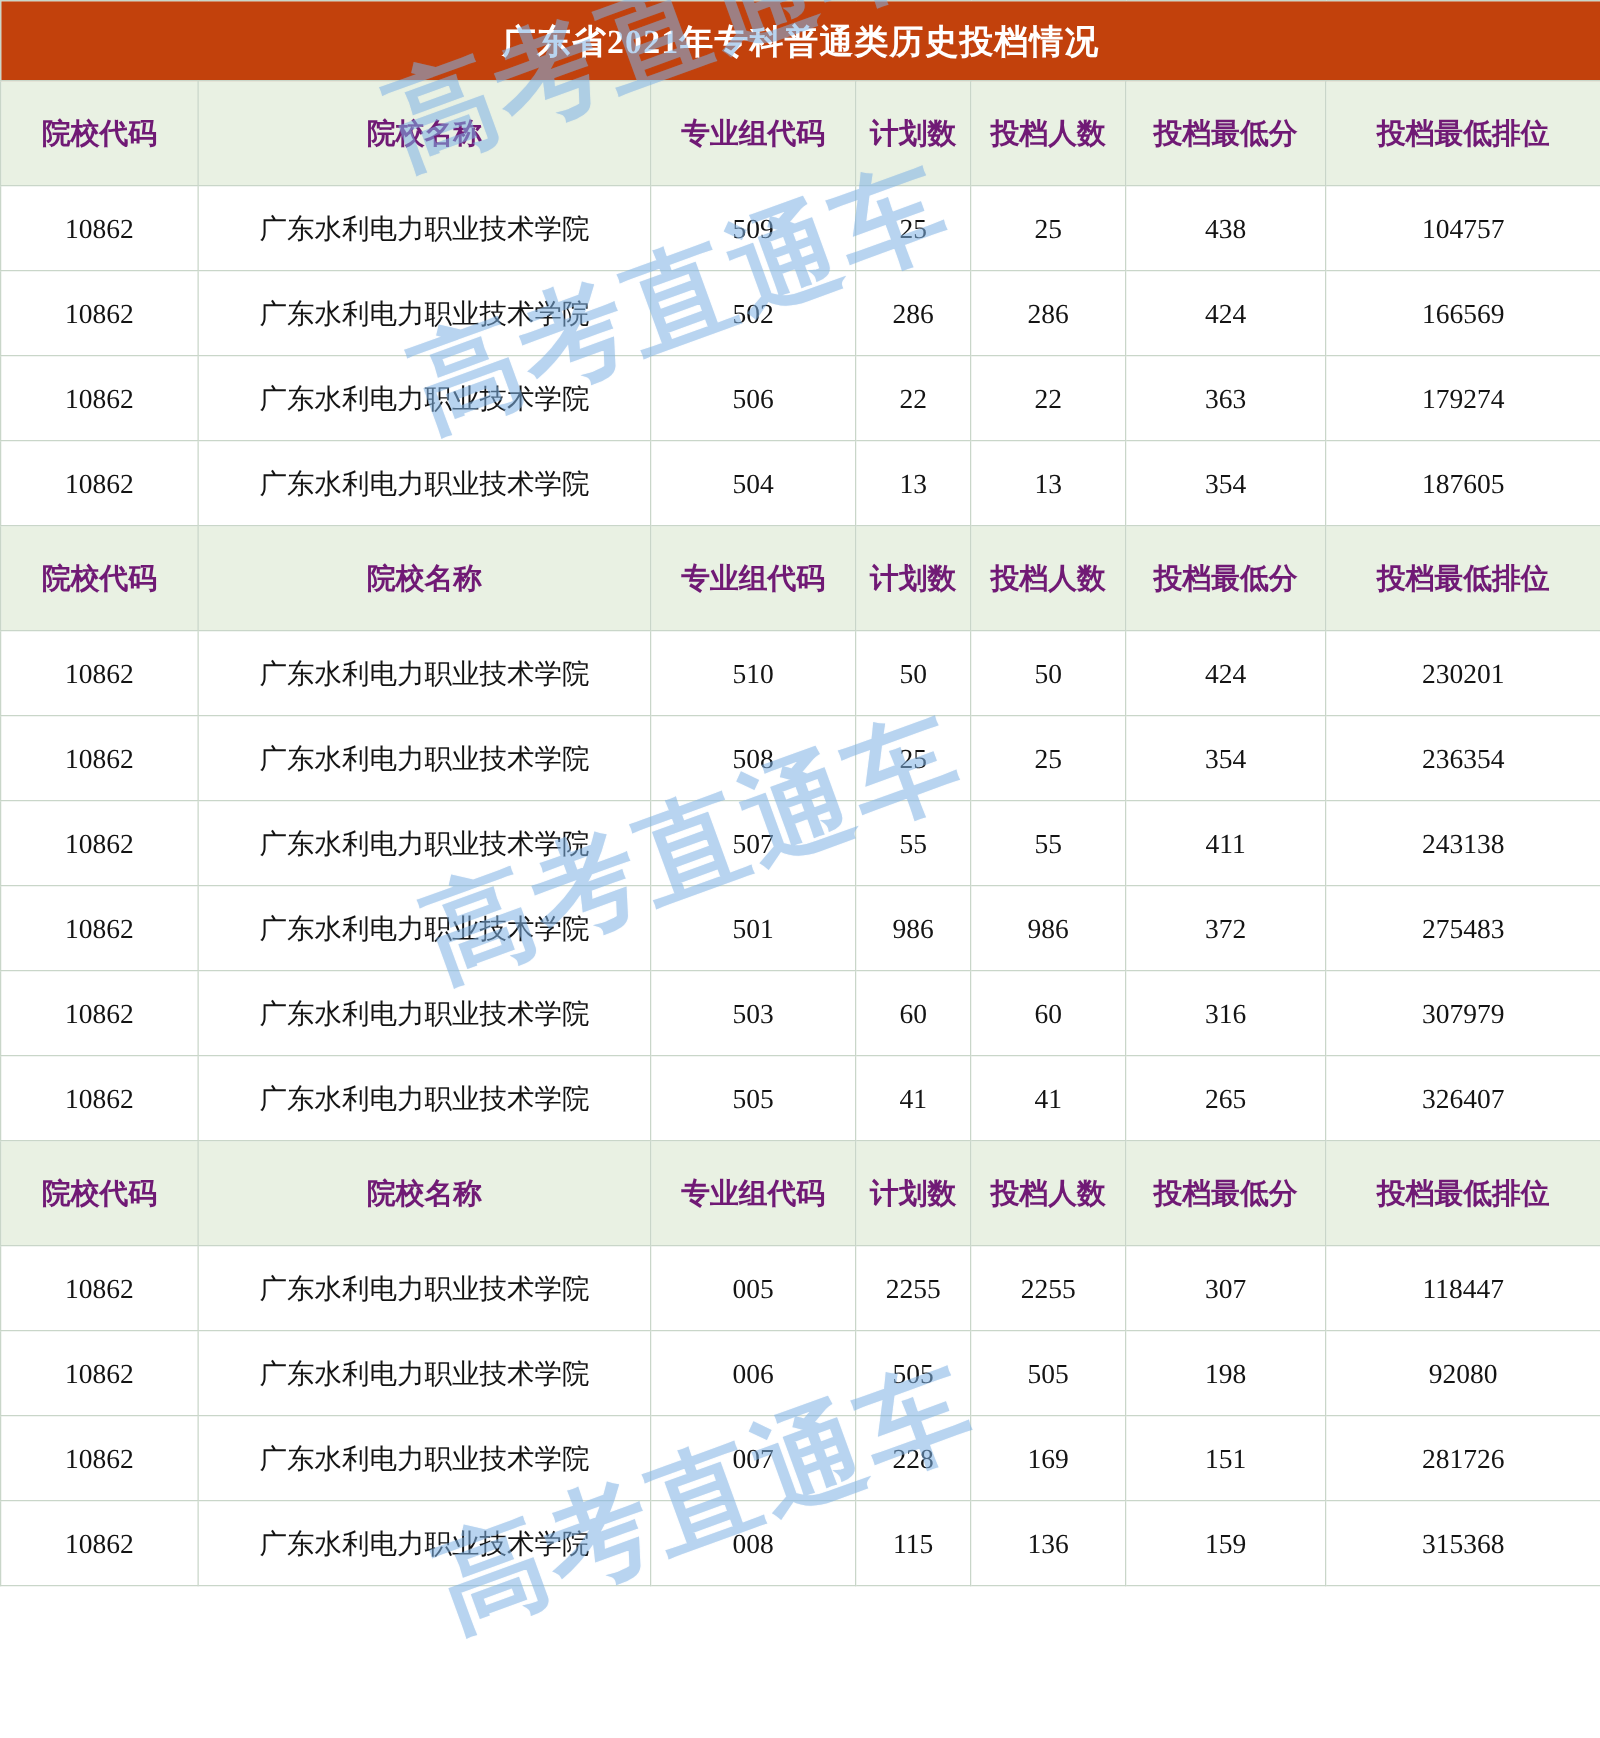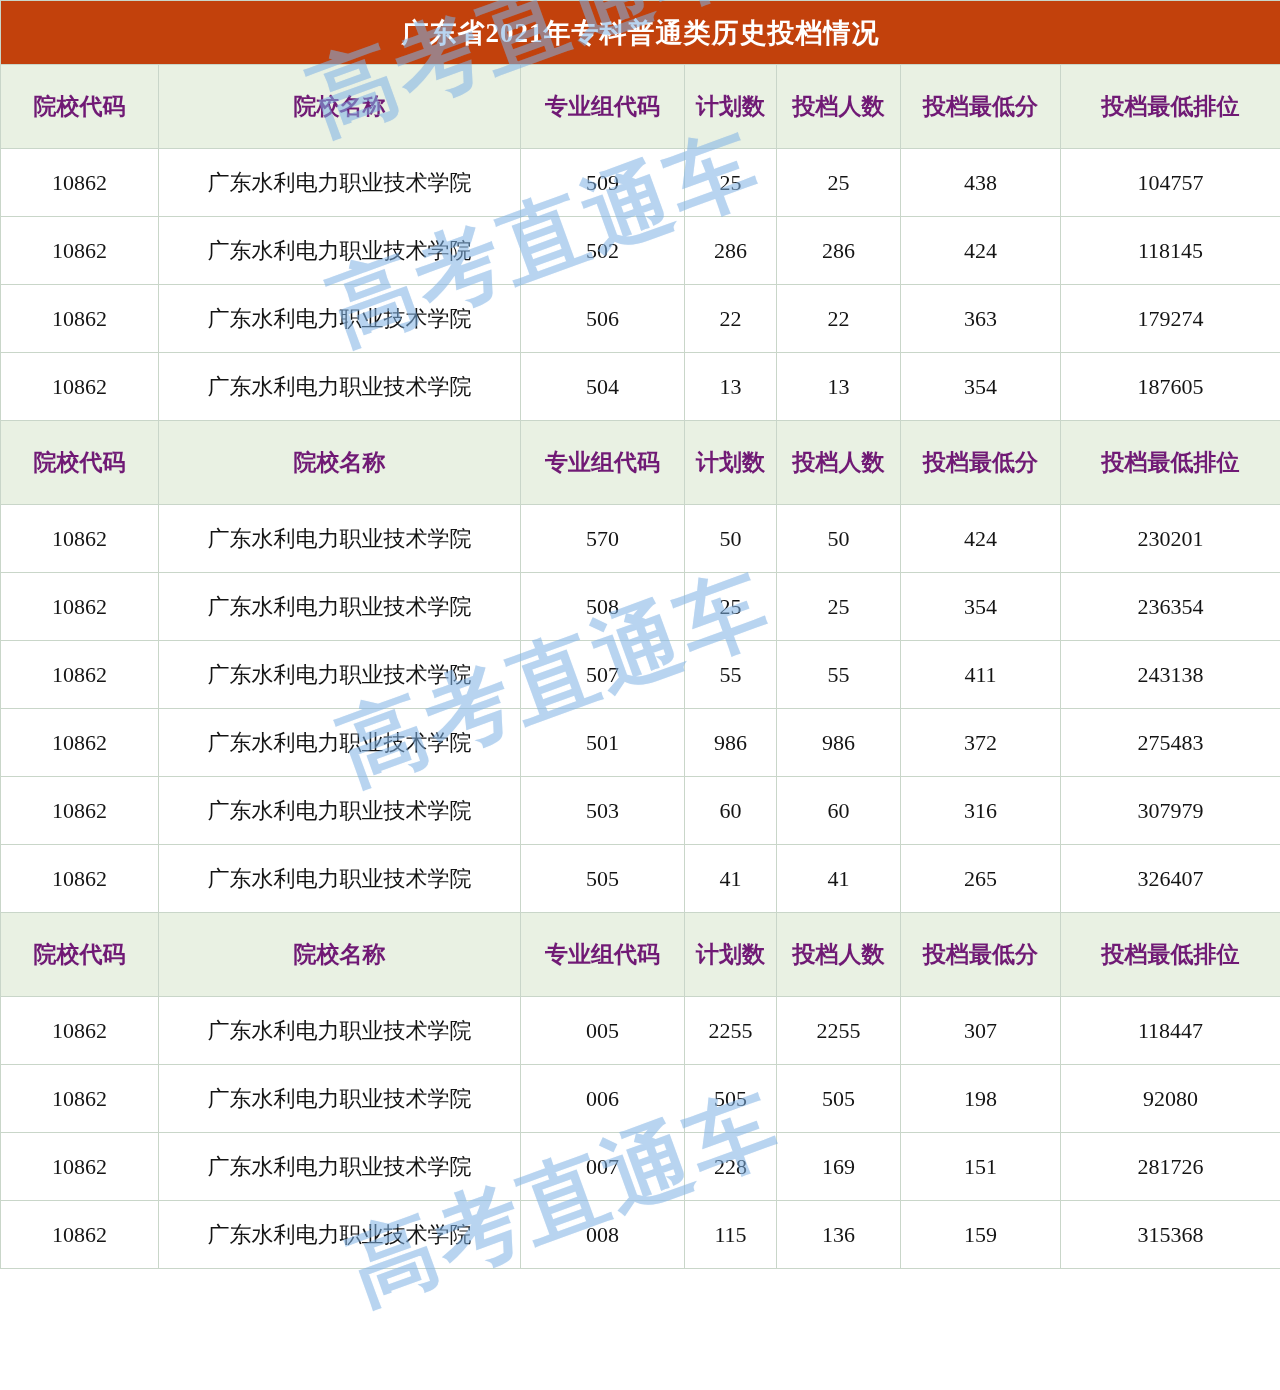--- a/index.html
+++ b/index.html
@@ -129,21 +129,21 @@
         <td>438</td>
         <td>104757</td>
       </tr>
       <tr class="row">
         <td>10862</td>
         <td class="name">广东水利电力职业技术学院</td>
         <td>502</td>
         <td>286</td>
         <td>286</td>
         <td>424</td>
-        <td>118145</td>
+        <td>166569</td>
       </tr>
       <tr class="row">
         <td>10862</td>
         <td class="name">广东水利电力职业技术学院</td>
         <td>506</td>
         <td>22</td>
         <td>22</td>
         <td>363</td>
         <td>179274</td>
       </tr>
@@ -162,21 +162,21 @@
         <td>院校名称</td>
         <td>专业组代码</td>
         <td>计划数</td>
         <td>投档人数</td>
         <td>投档最低分</td>
         <td>投档最低排位</td>
       </tr>
       <tr class="row">
         <td>10862</td>
         <td class="name">广东水利电力职业技术学院</td>
-        <td>570</td>
+        <td>510</td>
         <td>50</td>
         <td>50</td>
         <td>424</td>
         <td>230201</td>
       </tr>
       <tr class="row">
         <td>10862</td>
         <td class="name">广东水利电力职业技术学院</td>
         <td>508</td>
         <td>25</td>

